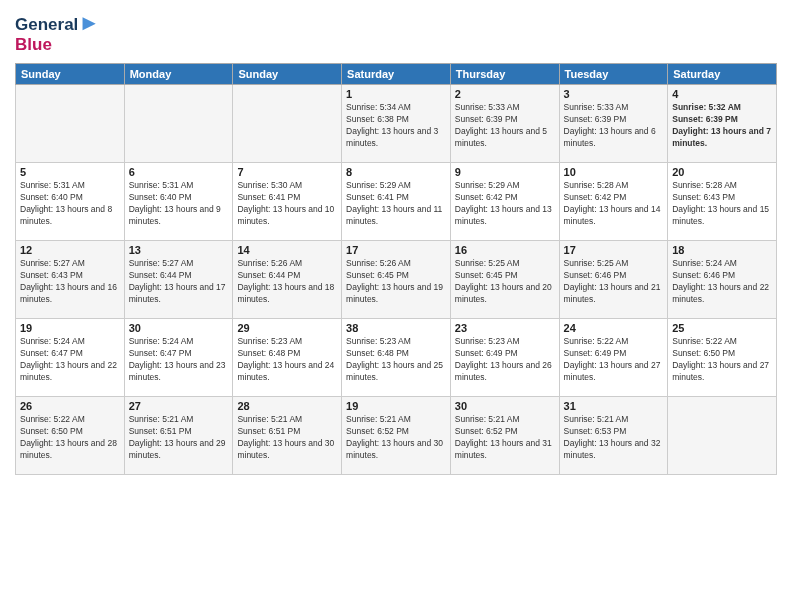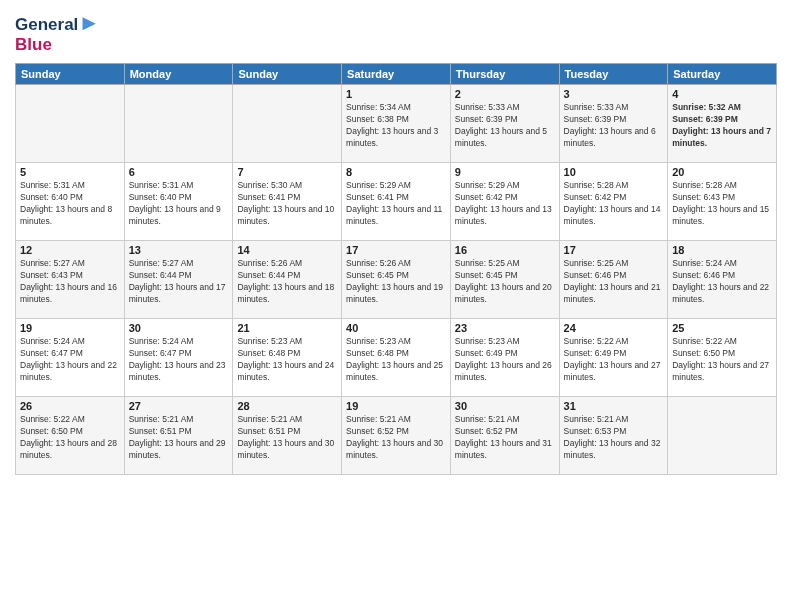--- a/index.html
+++ b/index.html
@@ -248,27 +248,27 @@
 Sunset: 6:47 PM
 Daylight: 13 hours and 22 minutes.</div>
           </td>
           <td>
             <span class="day-num">30</span>
             <div class="day-info" style="white-space: pre-line;">Sunrise: 5:24 AM
 Sunset: 6:47 PM
 Daylight: 13 hours and 23 minutes.</div>
           </td>
           <td>
-            <span class="day-num">21</span>
+            <span class="day-num">29</span>
             <div class="day-info" style="white-space: pre-line;">Sunrise: 5:23 AM
 Sunset: 6:48 PM
 Daylight: 13 hours and 24 minutes.</div>
           </td>
           <td>
-            <span class="day-num">40</span>
+            <span class="day-num">38</span>
             <div class="day-info" style="white-space: pre-line;">Sunrise: 5:23 AM
 Sunset: 6:48 PM
 Daylight: 13 hours and 25 minutes.</div>
           </td>
           <td>
             <span class="day-num">23</span>
             <div class="day-info" style="white-space: pre-line;">Sunrise: 5:23 AM
 Sunset: 6:49 PM
 Daylight: 13 hours and 26 minutes.</div>
           </td>

